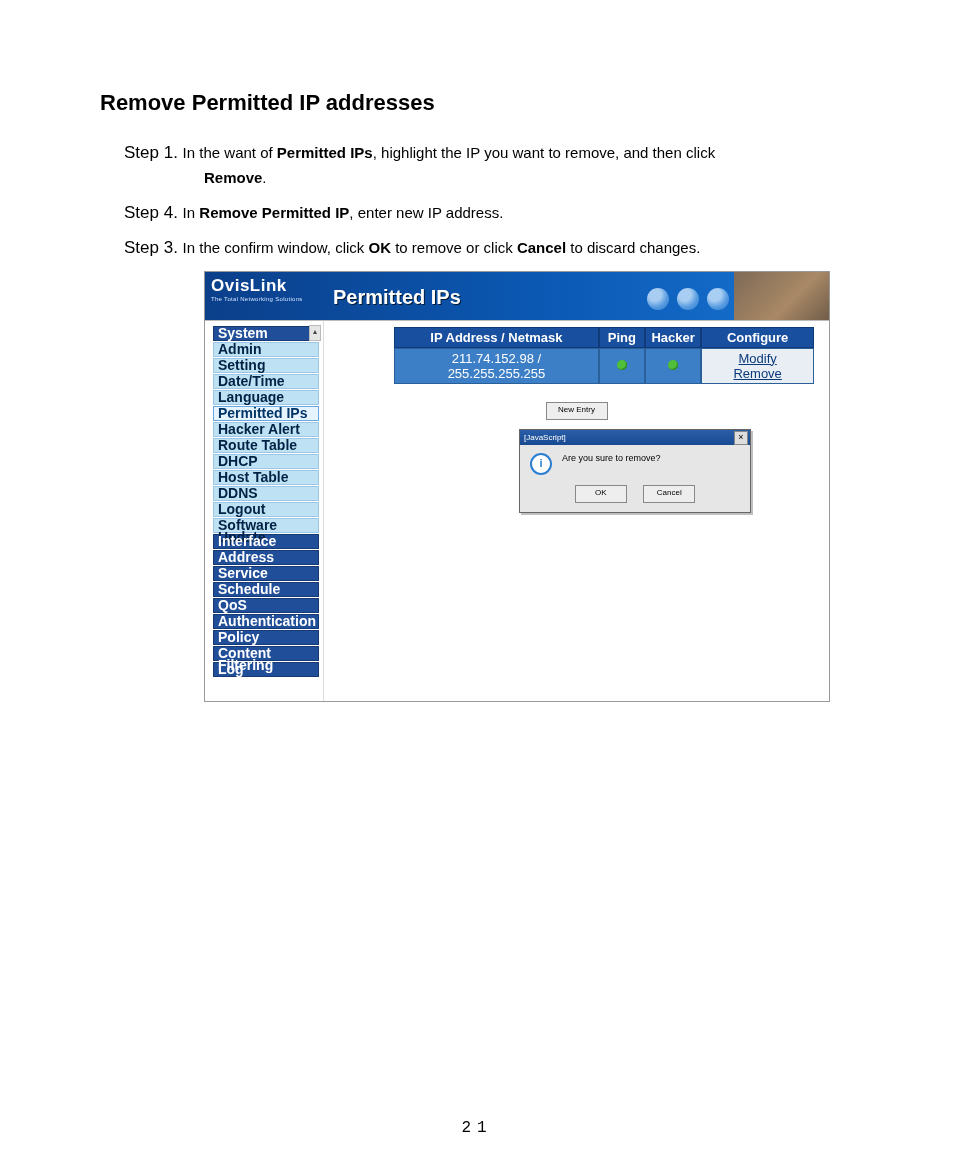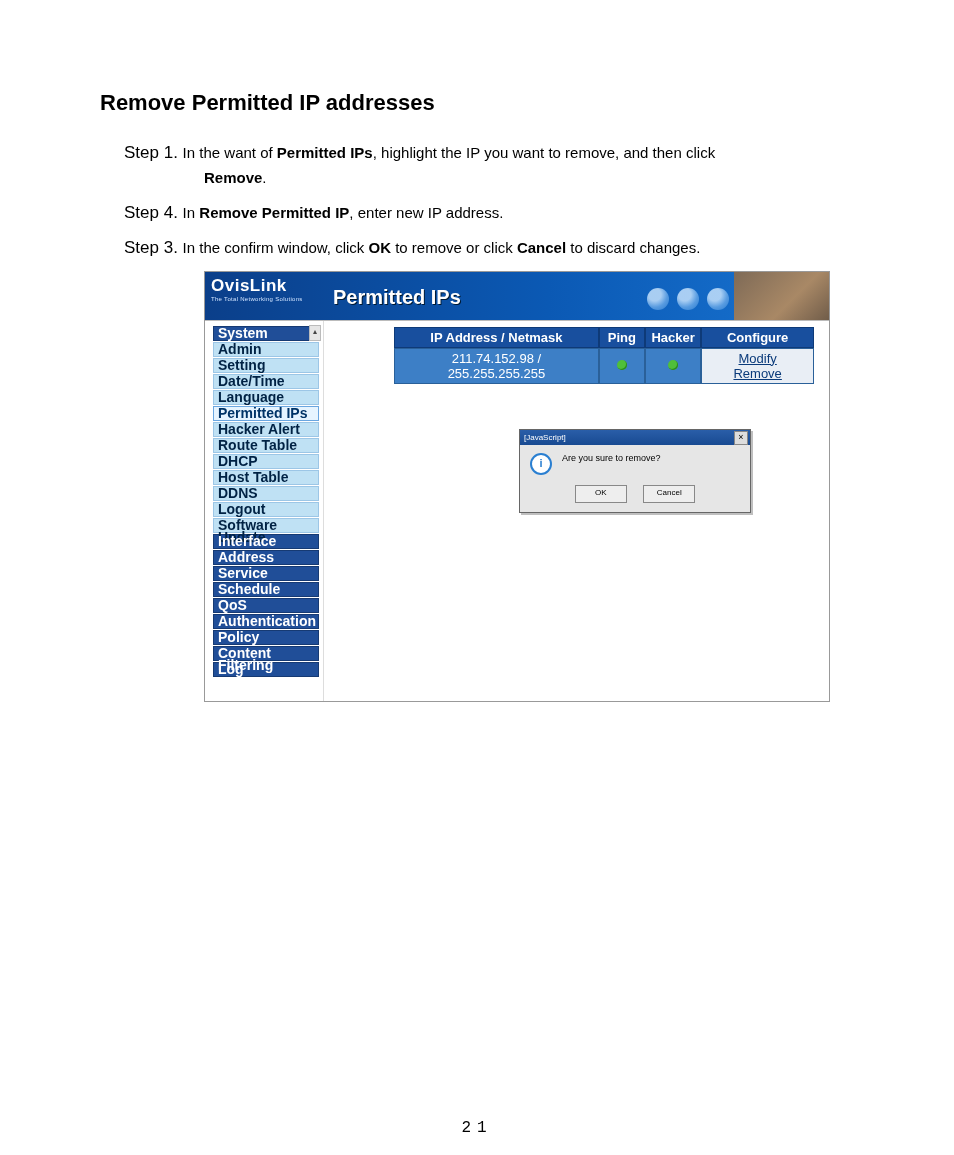--- a/index.html
+++ b/index.html
@@ -343,20 +343,23 @@
               <td>211.74.152.98 / 255.255.255.255</td>
               <td><span class="tick"></span></td>
               <td><span class="tick"></span></td>
               <td class="cfg-cell">
                 <span class="cfg-link">Modify</span>
                 <span class="cfg-link">Remove</span>
               </td>
             </tr>
           </tbody>
             </table>
+          <div class="center-wrap">
+            <div class="new-entry-btn">New Entry</div>
+          </div>
 
           <div class="dialog">
             <div class="dialog-title">
               <span>[JavaScript]</span>
               <div class="dialog-close">×</div>
             </div>
             <div class="dialog-body">
               <div class="info-icon">i</div>
               <div>Are you sure to remove?</div>
             </div>

